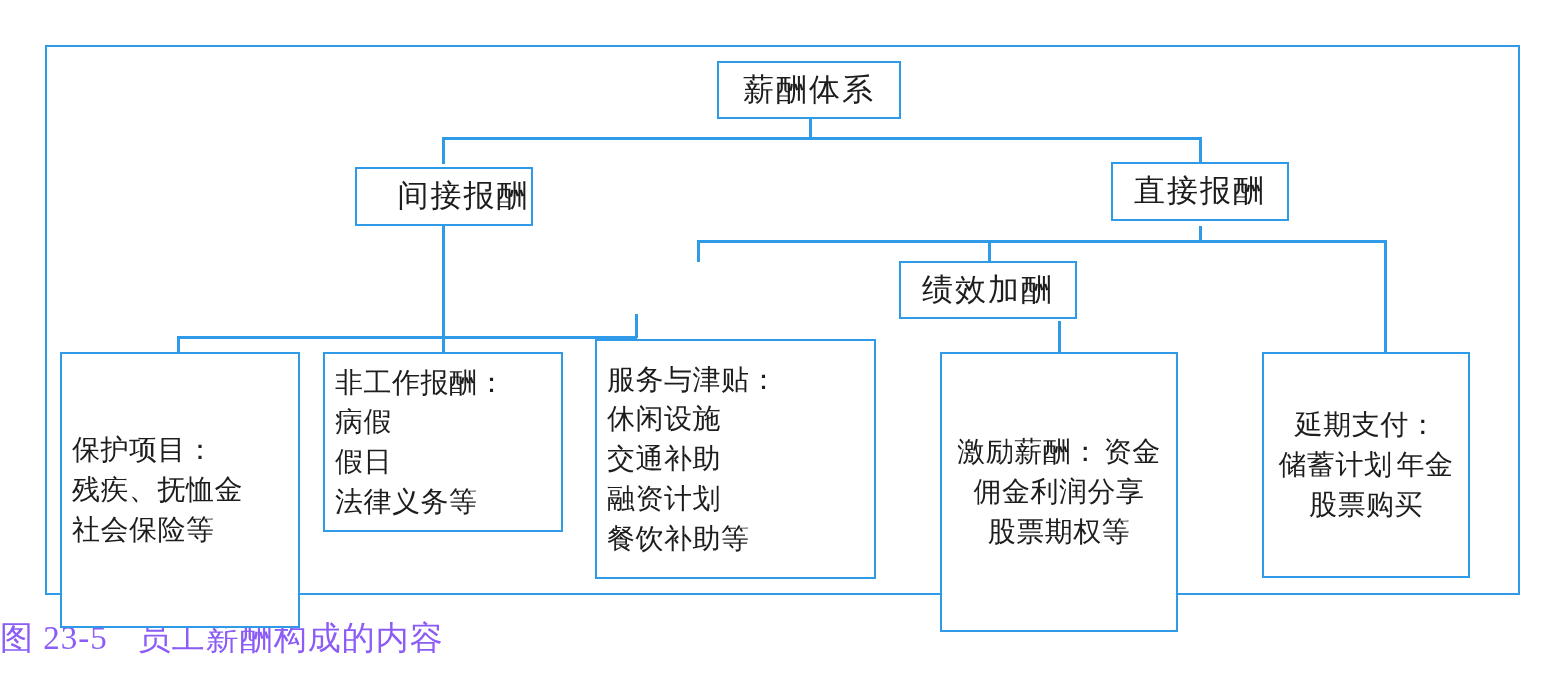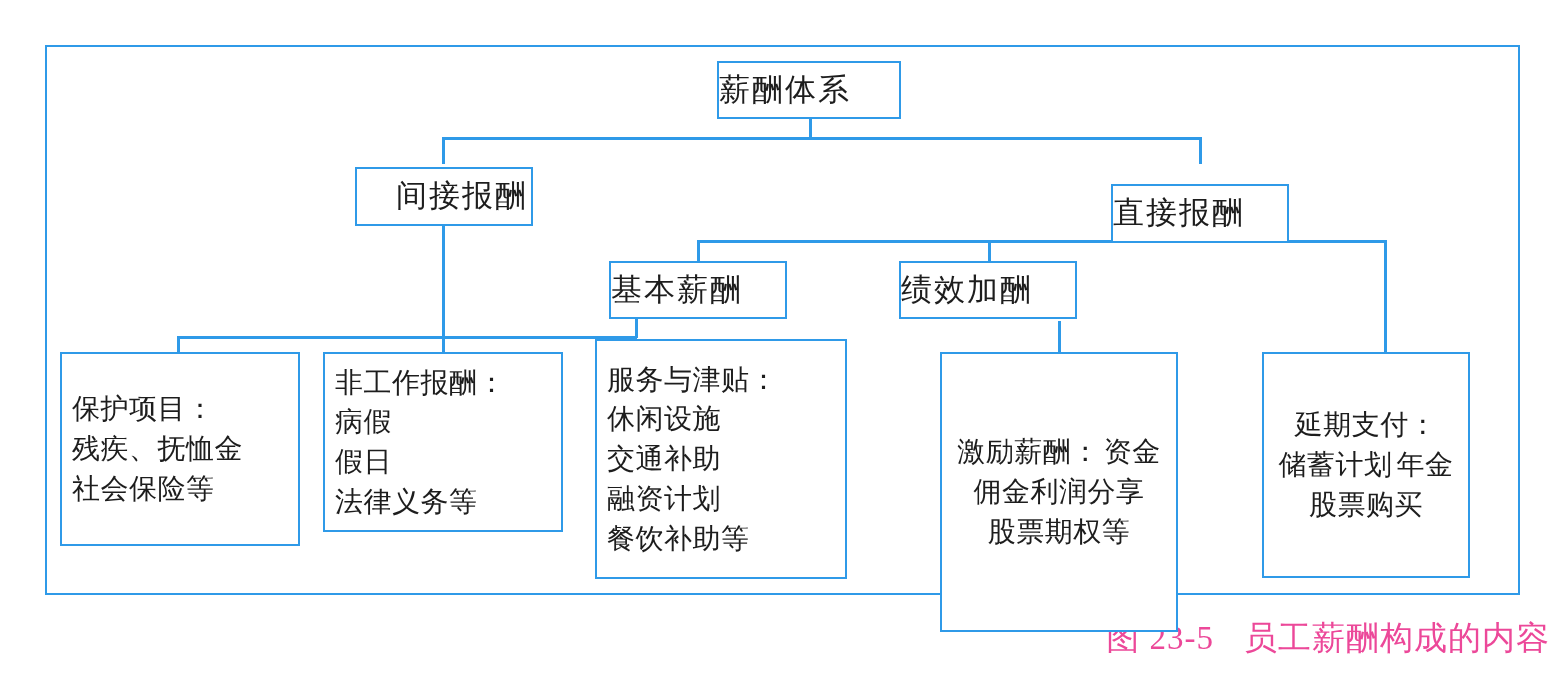--- a/index.html
+++ b/index.html
@@ -32,21 +32,21 @@
   }
 
   
   .node {
     position: absolute;
     border: 2.5px solid #2f9ae8;
     box-sizing: border-box;
     background: #ffffff;
     display: flex;
     align-items: center;
-    justify-content: flex-start;
+    justify-content: center;
     z-index: 3;
     font-family: Liberation Serif, serif;
   }
   .node .label {
     font-size: 31px;
     line-height: 1.1;
     letter-spacing: 2px;
     white-space: nowrap;
     color: #1d1d1d;
   }
@@ -89,24 +89,24 @@
   }
   .conn.v { width: 2.5px; }
   .conn.h { height: 2.5px; }
 
   
   .caption {
     position: absolute;
     left: 0;
     top: 616px;
     width: 1550px;
-    text-align: right;
+    text-align: left;
     font-size: 33px;
     letter-spacing: 1px;
-    color: #ec4899;
+    color: #8b5cf6;
   }
   .caption .num {
     font-family: "Liberation Serif", "DejaVu Serif", serif;
   }
   .caption .gap {
     display: inline-block;
     width: 30px;
   }
 </style>
 </head>
@@ -136,50 +136,47 @@
   <div class="conn v" style="left:1058px; top:321px; height:32px;"></div>
 
   <div class="node" style="left:717px; top:61px; width:184px; height:58px;">
     <span class="label">薪酬体系</span>
   </div>
 
   <div class="node" style="left:355px; top:167px; width:178px; height:59px;padding-left:39px;">
     <span class="label">间接报酬</span>
   </div>
 
-  <div class="node" style="left:1111px; top:184px; width:178px; height:59px;">
+  <div class="node" style="left:1111px; top:162px; width:178px; height:59px;">
     <span class="label">直接报酬</span>
   </div>
 
-  <div class="node" style="left:609px; top:261px; width:178px; height:58px;">
-    <span class="label">基本薪酬</span>
-  </div>
 
   <div class="node" style="left:899px; top:261px; width:178px; height:58px;">
     <span class="label">绩效加酬</span>
   </div>
 
-  <div class="leaf" style="left:60px; top:352px; width:240px; height:194px;">
+  <div class="leaf" style="left:60px; top:352px; width:240px; height:276px;">
     <div class="lines">
       <div class="ln">保护项目：</div>
       <div class="ln">残疾、抚恤金</div>
       <div class="ln">社会保险等</div>
     </div>
   </div>
 
   <div class="leaf" style="left:323px; top:352px; width:240px; height:180px;">
     <div class="lines">
       <div class="ln">非工作报酬：</div>
       <div class="ln">病假</div>
       <div class="ln">假日</div>
       <div class="ln">法律义务等</div>
     </div>
   </div>
 
-  <div class="leaf" style="left:595px; top:339px; width:252px; height:240px;">
+  <div class="leaf" style="left:595px; top:339px; width:281px; height:240px;">
     <div class="lines">
       <div class="ln">服务与津贴：</div>
       <div class="ln">休闲设施</div>
       <div class="ln">交通补助</div>
       <div class="ln">融资计划</div>
       <div class="ln">餐饮补助等</div>
     </div>
   </div>
 
   <div class="leaf centered" style="left:940px; top:352px; width:238px; height:280px;">

